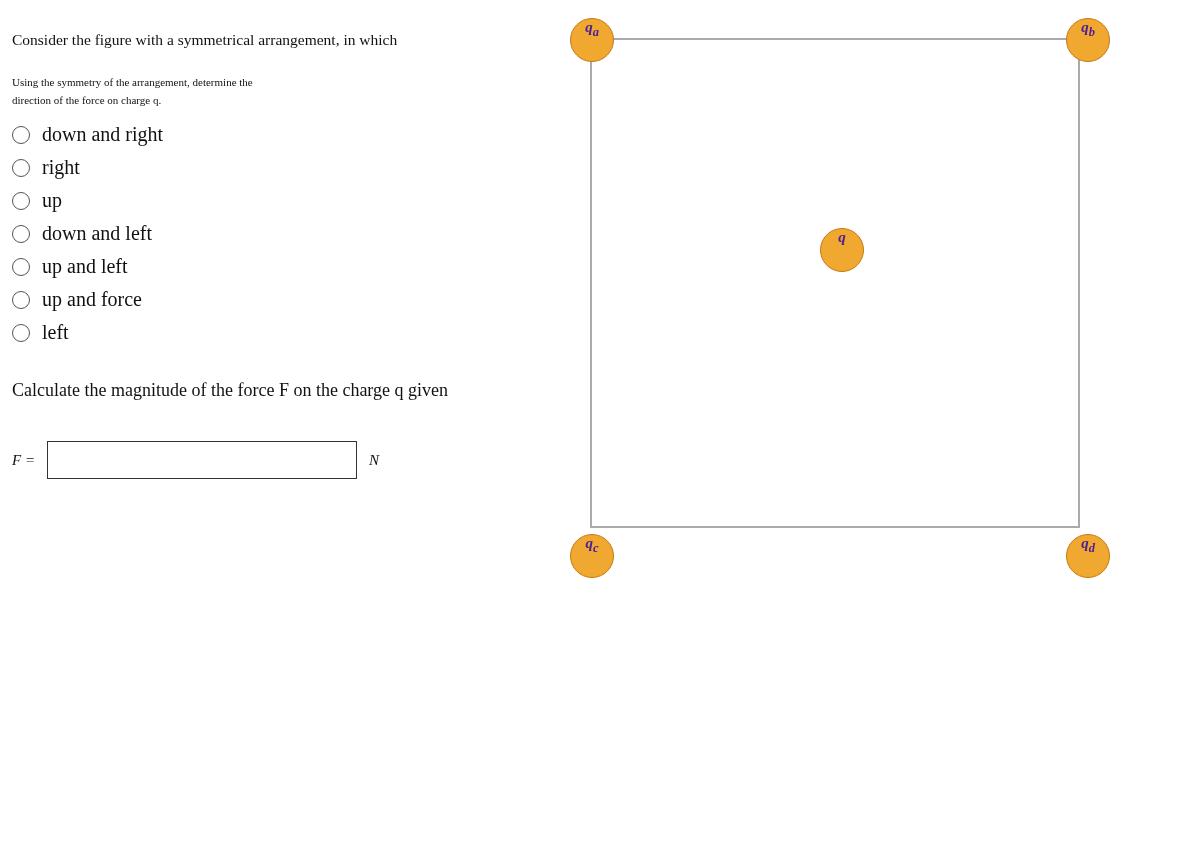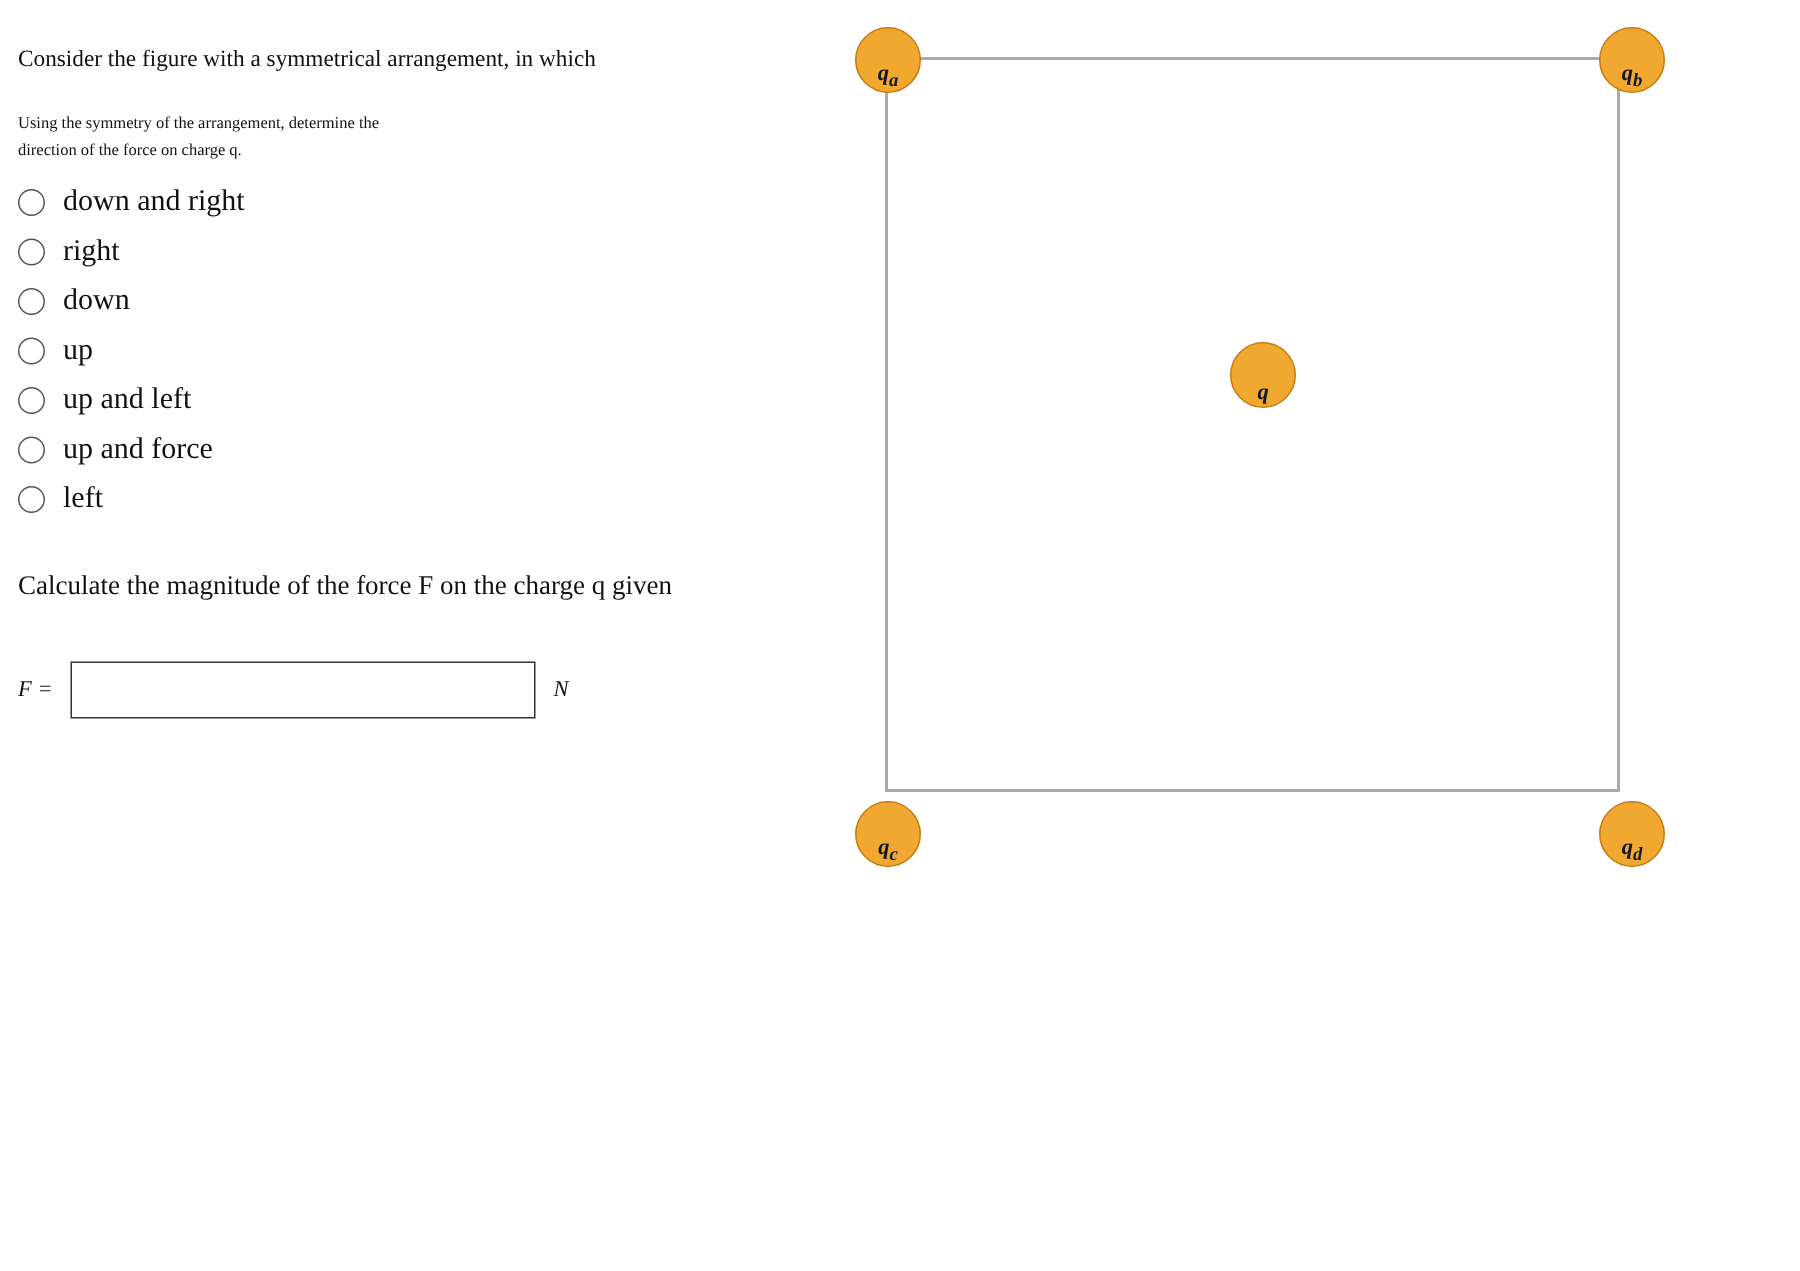--- a/index.html
+++ b/index.html
@@ -116,26 +116,26 @@
       background: #fff;
     }
 
     .charge-node {
       position: absolute;
       width: 44px;
       height: 44px;
       border-radius: 50%;
       background: #f0a830;
       display: flex;
-      align-items: flex-end;
+      align-items: flex-start;
       justify-content: center;
       font-style: italic;
       font-size: 15px;
       font-weight: bold;
-      color: #0f172a;
+      color: #4c1d95;
       border: 1.5px solid #c87a10;
     }
 
     
     .charge-qa {
       top: 0px;
       left: 0px;
     }
     .charge-qb {
       top: 0px;
@@ -174,25 +174,25 @@
     <li>
       <span class="radio-circle"></span>
       <span>down and right</span>
     </li>
     <li>
       <span class="radio-circle"></span>
       <span>right</span>
     </li>
     <li>
       <span class="radio-circle"></span>
-      <span>down</span>
-    </li>
-    <li>
-      <span class="radio-circle"></span>
       <span>up</span>
+    </li>
+    <li>
+      <span class="radio-circle"></span>
+      <span>down and left</span>
     </li>
     <li>
       <span class="radio-circle"></span>
       <span>up and left</span>
     </li>
     <li>
       <span class="radio-circle"></span>
       <span>up and force</span>
     </li>
     <li>

